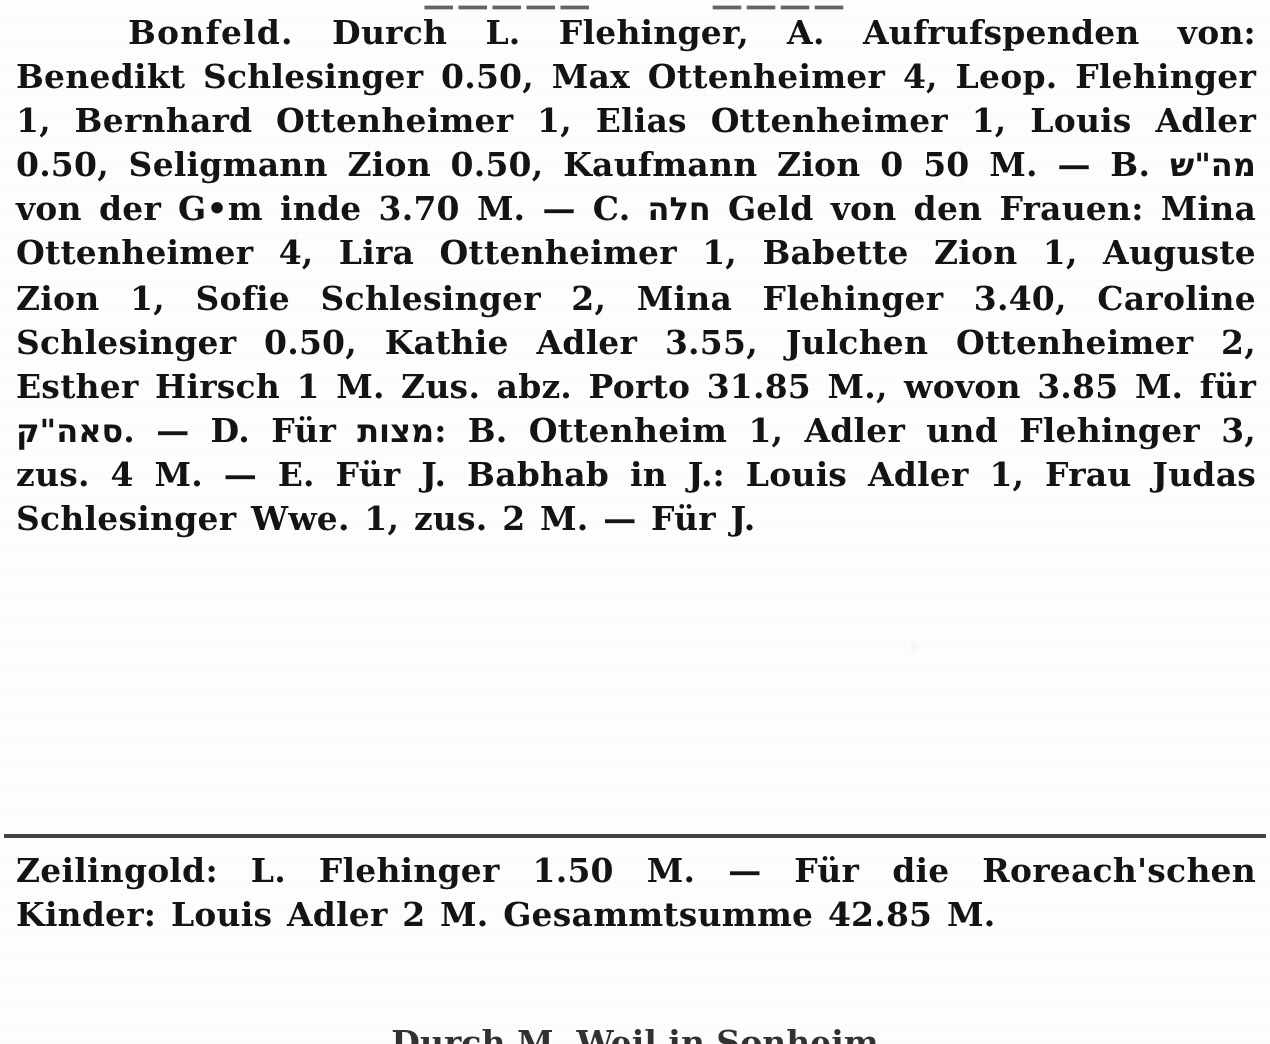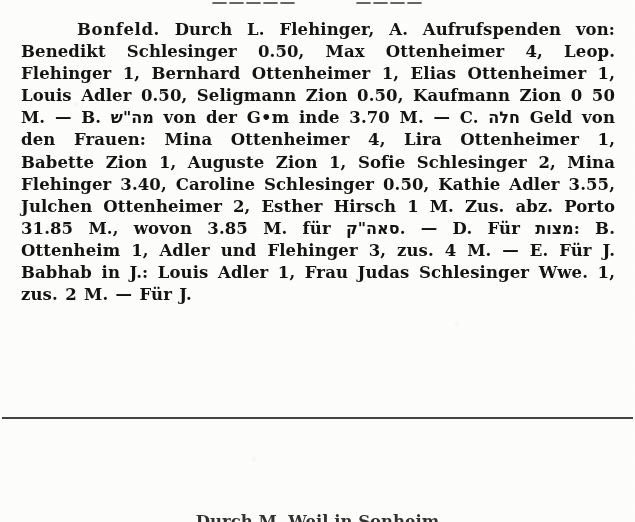--- a/index.html
+++ b/index.html
@@ -59,21 +59,21 @@
   .para {
     font-family: "DejaVu Serif", serif;
     font-weight: bold;
     font-size: 16.5px;
     line-height: 22.1px;
     color: #141414;
     text-align: justify;
     text-justify: inter-word;
     letter-spacing: 0.1px;
     word-spacing: 1.5px;
-    margin: 13px;
+    margin: 0;
     -webkit-font-smoothing: none;
   }
   .para.first {
     text-indent: 56px;
   }
   .para .heb {
     font-family: "DejaVu Sans", sans-serif;
     font-weight: bold;
     font-size: 16px;
     letter-spacing: 0;
@@ -118,17 +118,20 @@
 <div class="page">
 
   <div class="clipped-top">—————  &nbsp; &nbsp; &nbsp; &nbsp;  ————</div>
 
   <div class="body-block">
     <p class="para first"><span class="placename">Bonfeld.</span> Durch L. Flehinger, A. Aufruf­spenden von: Benedikt Schlesinger 0.50, Max Otten­heimer 4, Leop. Flehinger 1, Bernhard Ottenheimer 1, Elias Ottenheimer 1, Louis Adler 0.50, Selig­mann Zion 0.50, Kaufmann Zion 0 50 M. — B. <span class="heb">מה"ש</span> von der G•m inde 3.70 M. — C. <span class="heb">חלה</span> Geld von den Frauen: Mina Ottenheimer 4, Lira Ottenheimer 1, Babette Zion 1, Auguste Zion 1, Sofie Schlesinger 2, Mina Flehinger 3.40, Caroline Schlesinger 0.50, Kathie Adler 3.55, Julchen Otten­heimer 2, Esther Hirsch 1 M. Zus. abz. Porto 31.85 M., wovon 3.85 M. für <span class="heb">סאה"ק</span>. — D. Für <span class="heb">מצות</span>: B. Ottenheim 1, Adler und Flehinger 3, zus. 4 M. — E. Für J. Babhab in J.: Louis Adler 1, Frau Judas Schlesinger Wwe. 1, zus. 2 M. — Für J.</p>
   </div>
 
   <div class="rule" id="rule-top"></div>
 
+  <div class="tail-block">
+    <p class="para">Zeilingold: L. Flehinger 1.50 M. — Für die Ro­reach'schen Kinder: Louis Adler 2 M. Gesammt­summe 42.85 M.</p>
+  </div>
 
   <div class="clipped-bottom">Durch M. Weil in Sonheim</div>
 
   <div class="scan-noise"></div>
 </div>
 
 </body></html>

